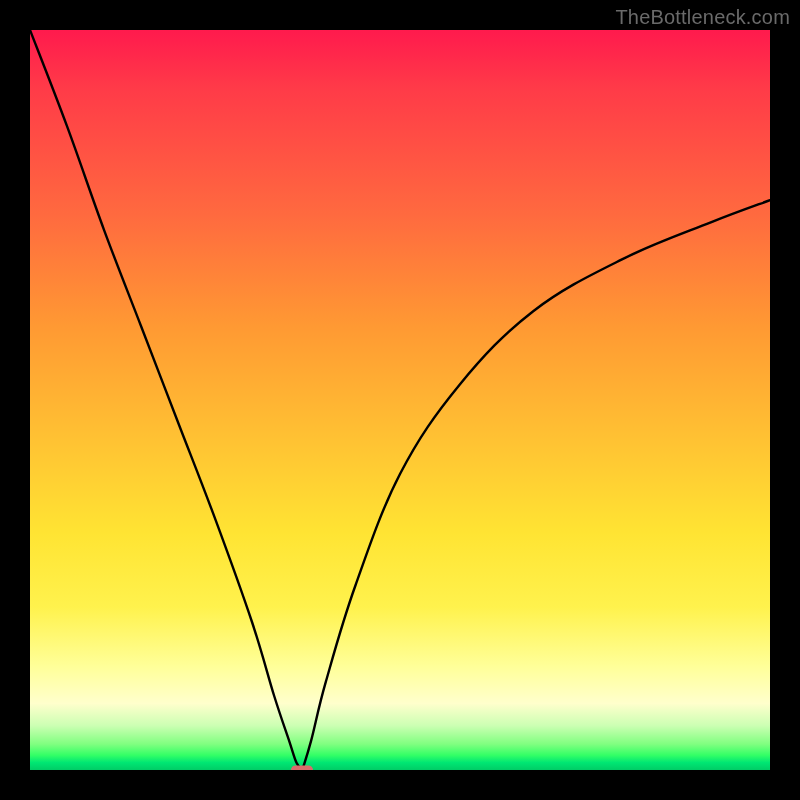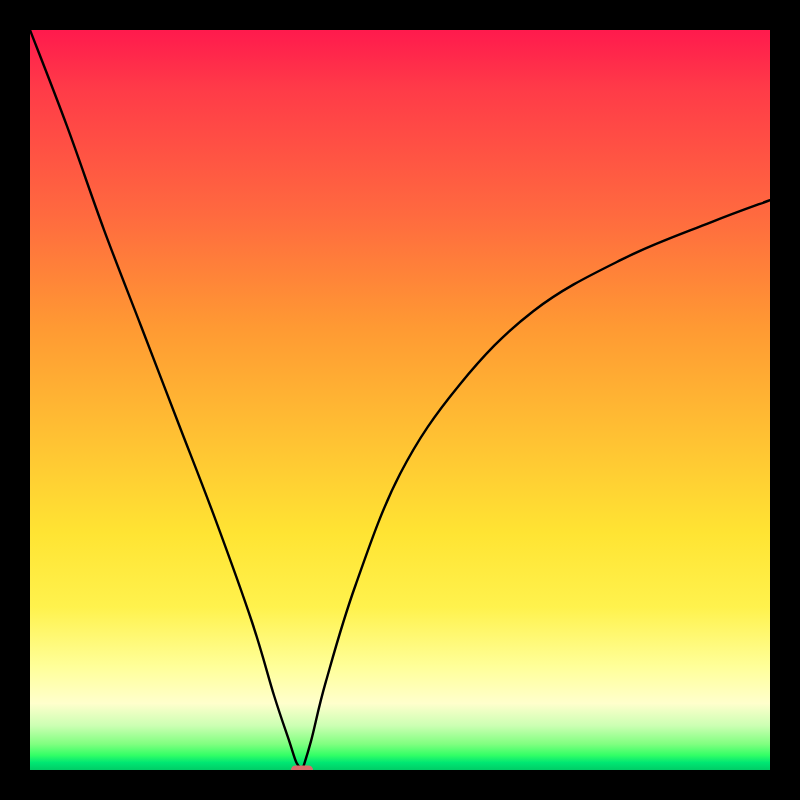--- a/index.html
+++ b/index.html
@@ -85,14 +85,15 @@
 
   <div class="plot-area">
     <div class="gradient"></div>
     <svg class="curve-svg" viewBox="0 0 740 740" preserveAspectRatio="none">
       <path id="curve-left" class="curve-path" d="M 0,0 C 6.66,17.316000000000006 23.68,60.23600000000003 37,96.20000000000005 C 50.32,132.16400000000004 60.68,163.83600000000007 74,199.80000000000007 C 87.32,235.76400000000007 97.68,261.368 111,296 C 124.32,330.632 134.68,357.56800000000004 148,392.20000000000005 C 161.32,426.83200000000005 171.68,452.436 185,488.4 C 198.32,524.3639999999999 211.344,560.032 222,592 C 232.656,623.968 237.54000000000002,644.688 244.20000000000002,666 C 250.86,687.312 255.00400000000002,698.4119999999999 259,710.4 C 262.996,722.388 264.00239999999997,727.272 266.4,732.6 C 268.7976,737.928 271.2544,738.668 272.32,740"></path>
       <path id="curve-right" class="curve-path" d="M 272.32,740 C 273.9184,734.672 276.9376,726.384 281.2,710.4 C 285.4624,694.4159999999999 288.008,679.172 296,651.2 C 303.992,623.2280000000001 312.28000000000003,592.296 325.6,555 C 338.92,517.704 351.35200000000003,479.964 370,444 C 388.64799999999997,408.036 405.224,384.504 429.2,355.2 C 453.176,325.89599999999996 473.8960000000001,303.844 503.20000000000005,281.2 C 532.504,258.556 560.032,245.38400000000004 592,229.40000000000003 C 623.968,213.41600000000003 654.1600000000001,203.05599999999998 680.8000000000001,192.39999999999998 C 707.44,181.74399999999997 729.344,174.19599999999994 740,170.19999999999993"></path>
     </svg>
     <div id="marker" class="marker" style="left: 272.32px; top: 740px;"></div>
   </div>
 
+  <div class="watermark">TheBottleneck.com</div>
 
 </div>
 
 </body></html>

